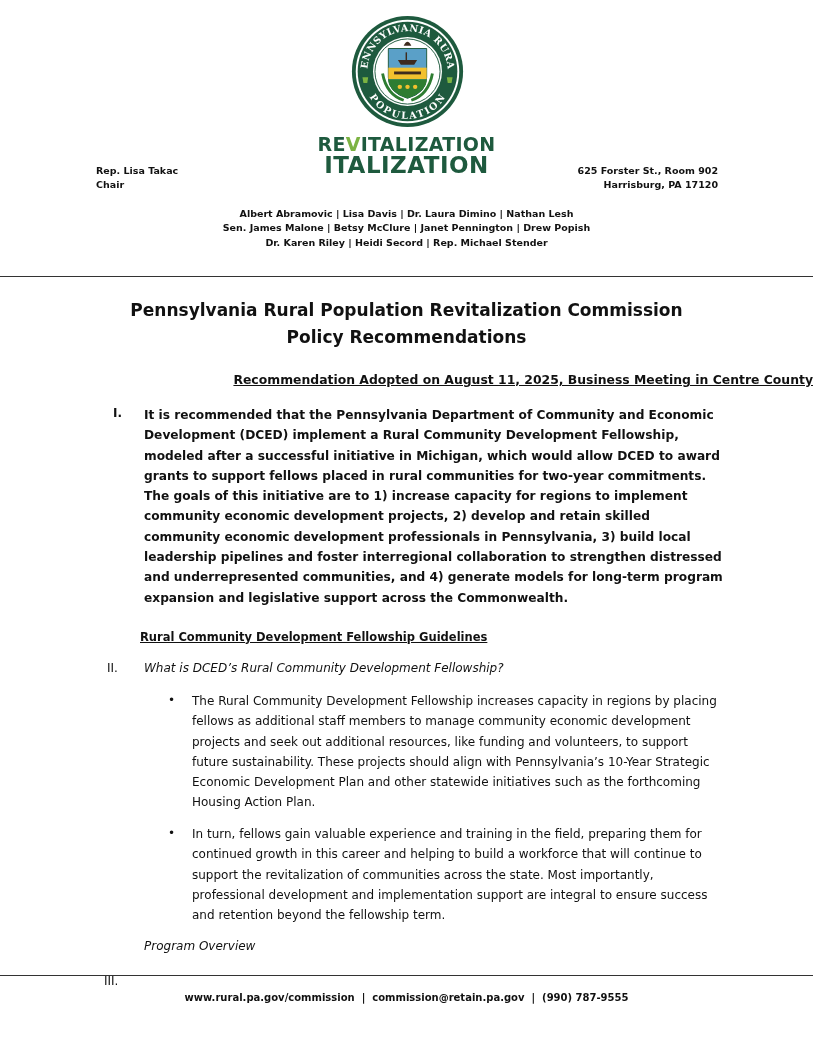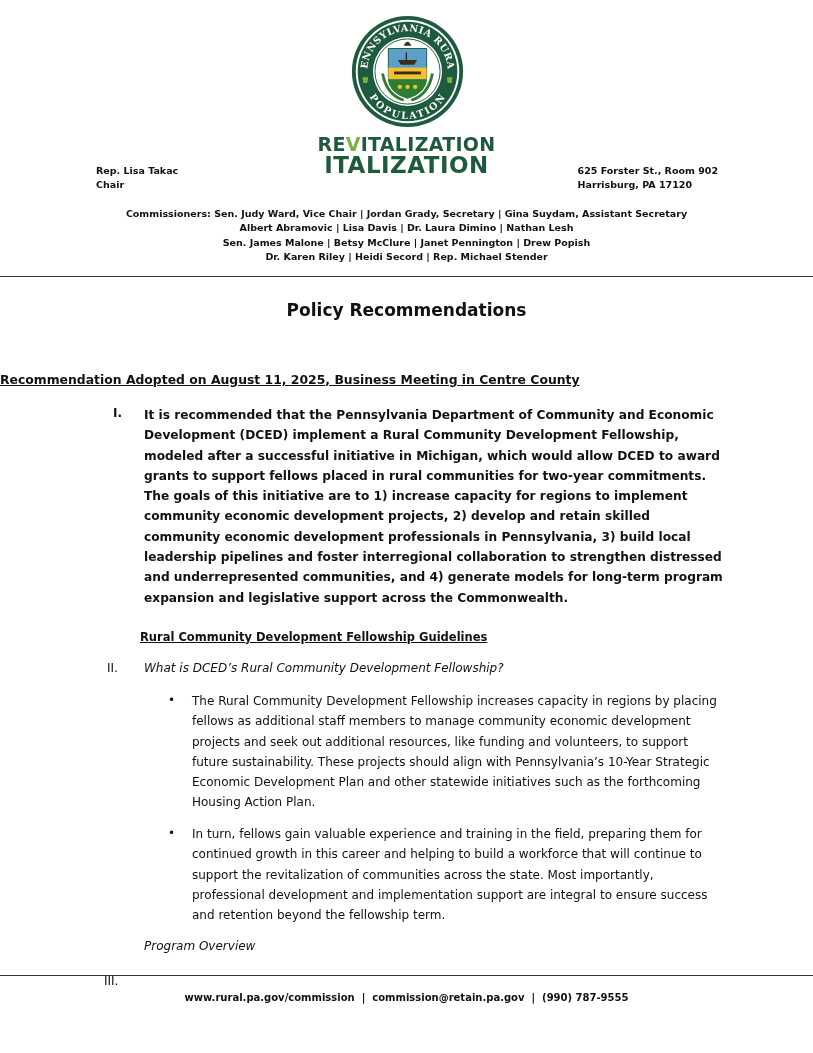--- a/index.html
+++ b/index.html
@@ -6,25 +6,25 @@
   body {
     width: 813px; height: 1053px; position: relative; overflow: hidden;
     font-family: "DejaVu Sans", sans-serif; color: #111111;
   }
   .seal { position: absolute; left: 350px; top: 14px; width: 115px; height: 115px; }
   .brand { position: absolute; left: 300px; top: 134px; width: 213px; text-align: center; color: #1e5a3e; font-weight: bold; font-family: "DejaVu Sans", sans-serif; }
   .brand .l1 { font-size: 19px; letter-spacing: 0.3px; line-height: 20px; }
   .brand .l2 { font-size: 23px; letter-spacing: 0.5px; line-height: 22px; }
   .brand .vmark { color: #7cb342; }
   .left-block { position: absolute; left: 96px; top: 164px; font-size: 9.5px; line-height: 14px; font-weight: bold; }
-  .right-block { position: absolute; right: 95px; top: 164px; font-size: 9.5px; line-height: 14px; font-weight: bold; text-align: left; }
+  .right-block { position: absolute; right: 95px; top: 164px; font-size: 9.5px; line-height: 14px; font-weight: bold; text-align: right; }
   .commissioners { position: absolute; left: 0; width: 813px; top: 207px; text-align: center; font-size: 9.5px; line-height: 14.4px; font-weight: bold; }
   .rule { position: absolute; left: 0; width: 813px; height: 1px; background: #333; }
   .title { position: absolute; left: 0; width: 813px; top: 297px; text-align: center; font-size: 17px; font-weight: bold; line-height: 27px; }
-  .adopted { position: absolute; left: 0; width: 813px; top: 372px; text-align: left; font-size: 12.4px; font-weight: bold; text-decoration: underline; }
+  .adopted { position: absolute; left: 0; width: 813px; top: 372px; text-align: right; font-size: 12.4px; font-weight: bold; text-decoration: underline; }
   .roman { position: absolute; font-size: 12px; }
   .para-bold { position: absolute; left: 144px; top: 405px; width: 580px; font-size: 12.2px; line-height: 20.3px; font-weight: bold; }
   .guide-head { position: absolute; left: 96px; top: 630px; font-size: 11.5px; font-weight: bold; text-decoration: underline; margin-left: 44px; }
   .ital { position: absolute; left: 144px; font-size: 12px; font-style: italic; }
   .bullet { position: absolute; left: 168px; font-size: 12px; }
   .bullet-text { position: absolute; left: 192px; width: 535px; font-size: 12px; line-height: 20.3px; }
   .footer { position: absolute; left: 0; width: 813px; top: 992px; text-align: center; font-size: 10px; font-weight: bold; }
 </style>
 </head>
 <body>
@@ -80,29 +80,29 @@
   <div>Rep. Lisa Takac</div>
   <div>Chair</div>
 </div>
 
 <div class="right-block">
   <div>625 Forster St., Room 902</div>
   <div>Harrisburg, PA 17120</div>
 </div>
 
 <div class="commissioners">
-  <div>Commissioners: Sen. Judy Ward, Vice Chair | Jordan Grady, Secretary | Gina Suydam, Assistant Secretary</div>
   <div>Albert Abramovic | Lisa Davis | Dr. Laura Dimino | Nathan Lesh</div>
   <div>Sen. James Malone | Betsy McClure | Janet Pennington | Drew Popish</div>
   <div>Dr. Karen Riley | Heidi Secord | Rep. Michael Stender</div>
 </div>
 
 <div class="rule" style="top:276px;"></div>
 
 <div class="title">
+  <div>Pennsylvania Rural Population Revitalization Commission</div>
   <div>Policy Recommendations</div>
 </div>
 
 <div class="adopted">Recommendation Adopted on August 11, 2025, Business Meeting in Centre County</div>
 
 <div class="roman" style="left:113px; top:406px; font-weight:bold;">I.</div>
 <div class="para-bold">It is recommended that the Pennsylvania Department of Community and Economic Development (DCED) implement a Rural Community Development Fellowship, modeled after a successful initiative in Michigan, which would allow DCED to award grants to support fellows placed in rural communities for two-year commitments. The goals of this initiative are to 1) increase capacity for regions to implement community economic development projects, 2) develop and retain skilled community economic development professionals in Pennsylvania, 3) build local leadership pipelines and foster interregional collaboration to strengthen distressed and underrepresented communities, and 4) generate models for long-term program expansion and legislative support across the Commonwealth.</div>
 
 <div class="guide-head">Rural Community Development Fellowship Guidelines</div>
 

